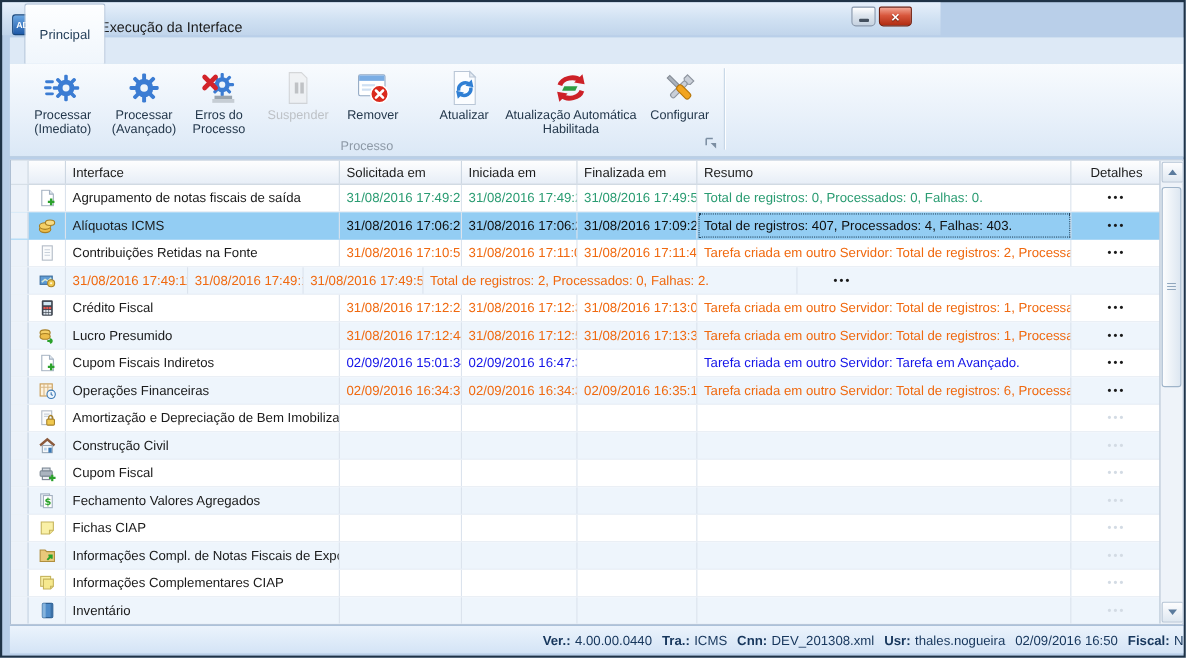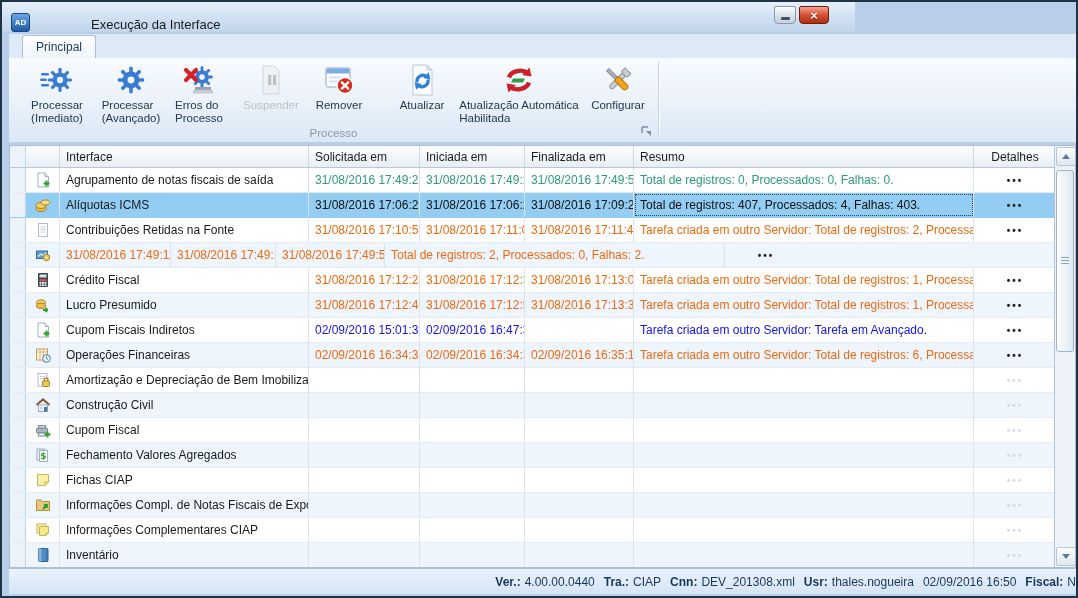--- a/index.html
+++ b/index.html
@@ -14,31 +14,31 @@
     color:#fff;font-size:8px;font-weight:bold;display:flex;align-items:center;justify-content:center;}
   .title{font-size:13px;color:#1b1b1b;margin-left:32px;}
   .win-btns{position:absolute;right:26px;top:4px;display:flex;gap:3px;}
   .wbtn{height:18px;border-radius:2px 2px 4px 4px;display:flex;align-items:center;justify-content:center;box-sizing:border-box;cursor:default;}
   .btn-min{width:22px;background:linear-gradient(#ffffff,#dde5ee 45%,#c6d2e0);border:1px solid #8a98ab;}
   .btn-min .bar{width:9px;height:3px;background:#44505e;margin-top:7px;border-radius:1px;}
   .btn-close{width:30px;background:linear-gradient(#f2a593,#d8563c 45%,#b02c12);border:1px solid #711c0b;
     color:#fff;font-size:13px;font-weight:bold;text-shadow:0 1px 1px #5e1606;}
   
   .tabstrip{position:absolute;left:7px;top:32px;width:1067px;height:24px;background:#dde9f6;}
-  .tab{position:absolute;left:13px;bottom:0;height:22px;padding:0 13px;
+  .tab{position:absolute;left:13px;bottom:0;height:22px;padding:16px 13px;
     background:linear-gradient(#fdfeff,#f0f6fc);border:1px solid #aebfd3;border-bottom:none;
     border-radius:3px 3px 0 0;font-size:12px;color:#1f3a55;display:flex;align-items:center;}
   
   .ribbon{position:absolute;left:7px;top:56px;width:1067px;height:85px;
     background:linear-gradient(#f8fbfe,#e9f1fa 55%,#dcw 100%,#dbe8f6);background:linear-gradient(#f8fbfe,#e9f1fa 55%,#dbe8f6);
     border-bottom:1px solid #bccfe2;box-sizing:border-box;}
   .rb{position:absolute;top:4px;height:72px;display:flex;flex-direction:column;align-items:center;cursor:default;}
   .rb-icon{width:34px;height:34px;margin-top:1px;}
   .rb-icon svg{width:34px;height:34px;}
-  .rb-label{font-size:11.5px;color:#24384c;text-align:left;line-height:13px;margin-top:2px;white-space:nowrap;}
+  .rb-label{font-size:11.5px;color:#24384c;text-align:center;line-height:13px;margin-top:2px;white-space:nowrap;}
   .rb.disabled{opacity:.5;filter:grayscale(1);}
   .rb.disabled .rb-label{color:#8a949e;}
   .group-caption{position:absolute;left:0;bottom:3px;width:649px;text-align:center;
     font-size:11.5px;color:#8d99a6;}
   .group-sep{position:absolute;left:649px;top:4px;height:74px;width:0;
     border-left:1px solid #c5d5e6;border-right:1px solid #fdfeff;}
   .launcher{position:absolute;left:631px;bottom:5px;width:13px;height:13px;cursor:default;}
   
   .grid{position:absolute;left:7px;top:143px;width:1067px;height:423px;background:#fff;
     border:1px solid #aebfd3;box-sizing:border-box;overflow:hidden;}
@@ -539,20 +539,20 @@
           <span class="grip"></span>
         </div>
       <div class="varrow down">
           <span class="tri-down"></span>
         </div>
     </div>
   </div>
 
   <div class="statusbar" id="statusbar">
       <span class="sb-seg"><span class="sb-label">Ver.:</span><span>4.00.00.0440</span></span>
-      <span class="sb-seg"><span class="sb-label">Tra.:</span><span>CIAP</span></span>
+      <span class="sb-seg"><span class="sb-label">Tra.:</span><span>ICMS</span></span>
       <span class="sb-seg"><span class="sb-label">Cnn:</span><span>DEV_201308.xml</span></span>
       <span class="sb-seg"><span class="sb-label">Usr:</span><span>thales.nogueira</span></span>
       <span class="sb-seg"><span>02/09/2016 16:50</span></span>
       <span class="sb-seg"><span class="sb-label">Fiscal:</span><span>N</span></span>
     </div>
 
 </div>
 
 </body></html>

